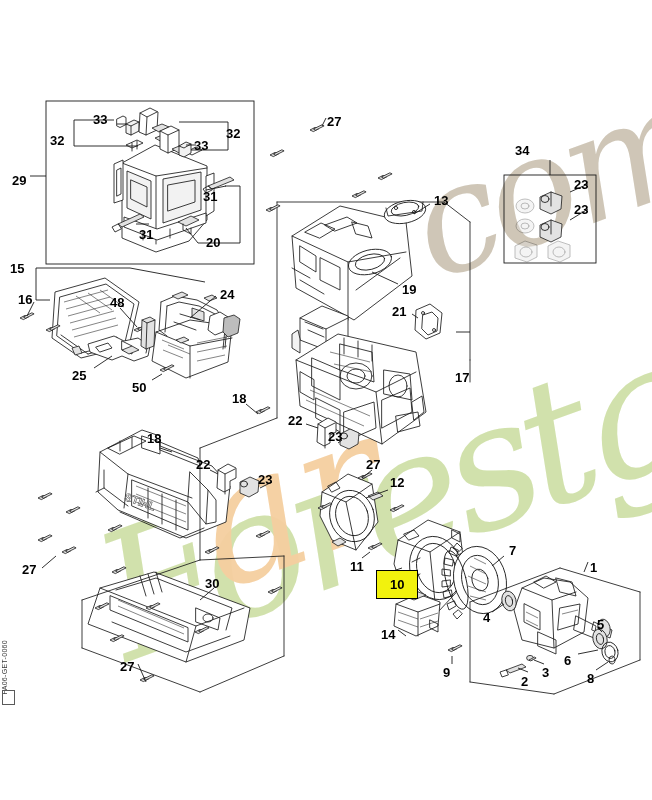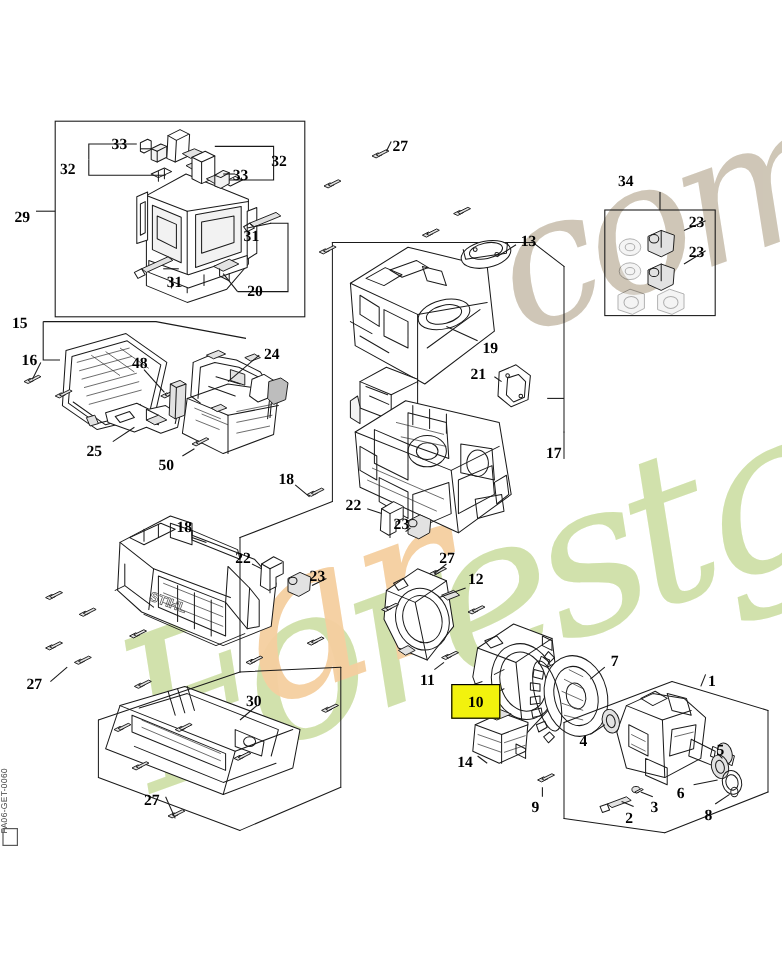--- a/index.html
+++ b/index.html
@@ -60,21 +60,21 @@
   
   #drawing {
     position: absolute;
     left: 0; top: 0;
     z-index: 3;
   }
 
   
   .lbl {
     position: absolute;
-    font-family: Liberation Serif, serif;
+    font-family: Liberation Sans, sans-serif;
     font-size: 13px;
     font-weight: bold;
     color: #000000;
     z-index: 6;
     line-height: 1;
     white-space: nowrap;
   }
   .lbl.hl {
     background: #f2f20d;
     border: 1px solid #000000;

